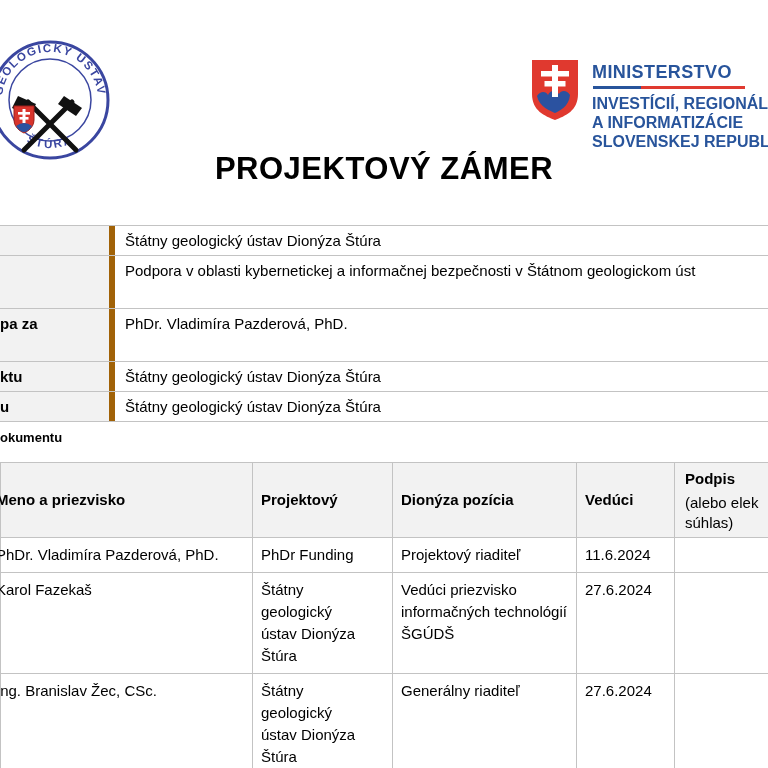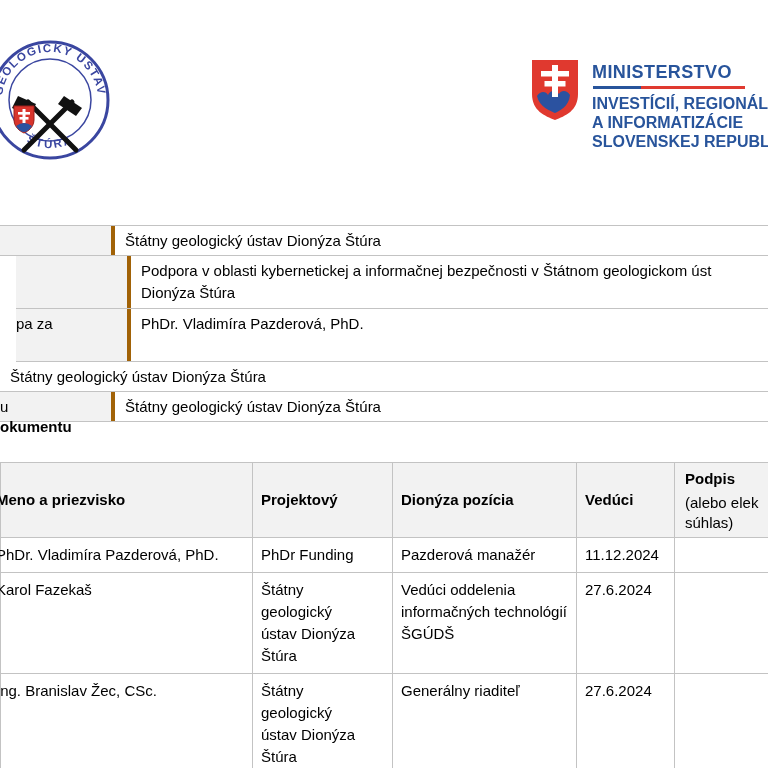--- a/index.html
+++ b/index.html
@@ -18,29 +18,29 @@
   .ministry-rule .seg-r { flex:1; background:#e03a30; }
   .ministry-sub { font-size:16px; font-weight:bold; color:#28549b; line-height:19px; white-space:nowrap; }
 
   
   .doc-title { position:absolute; top:151px; left:0; width:100%; text-align:center;
                font-weight:bold; font-size:31px; letter-spacing:.5px; }
 
   
   .info-table { position:absolute; left:0; top:225px; width:768px; border-top:1px solid #c3c3c3; font-size:15px; }
   .info-row { display:flex; border-bottom:1px solid #c3c3c3; }
-  .info-label { width:115px; flex:0 0 115px; background:#f2f2f2; border-right:4px solid #a16207;
-                font-weight:normal; padding:4px 2px 3px 0; line-height:21px; }
+  .info-label { width:115px; flex:0 0 115px; background:#f2f2f2; border-right:6px solid #a16207;
+                font-weight:bold; padding:4px 2px 3px 0; line-height:21px; }
   .info-value { flex:1; padding:4px 0 3px 10px; line-height:22px; overflow:hidden; }
   .info-row.h1 { min-height:26px; }
-  .info-row.h2 { min-height:53px;margin-left:16px; }
+  .info-row.h2 { min-height:53px; }
   .nowrap { white-space:nowrap; }
 
   
-  .section-heading { position:absolute; left:0; top:418px; font-weight:bold; font-size:15px; }
+  .section-heading { position:absolute; left:0; top:430px; font-weight:bold; font-size:13px; }
 
   
   .approval { position:absolute; left:0; top:462px; width:900px; border-collapse:collapse;
               table-layout:fixed; font-size:15px; }
   .approval th, .approval td { border:1px solid #c3c3c3; text-align:left; line-height:22px; }
   .approval thead th { background:#f2f2f2; font-weight:bold; vertical-align:middle; height:66px; padding:12px 8px; }
   .approval thead th.col-name { padding-left:0; }
   .approval thead th.col-sig { vertical-align:top; padding:5px 8px 4px 10px; }
   .approval td { vertical-align:top; padding:6px 8px; }
   .approval td.cell-name { padding-left:0; }
@@ -98,38 +98,39 @@
       <div class="ministry-rule">
         <span class="seg-b"></span>
           <span class="seg-r"></span>
       </div>
       <div class="ministry-sub">INVESTÍCIÍ, REGIONÁLNE</div>
       <div class="ministry-sub">A INFORMATIZÁCIE</div>
       <div class="ministry-sub">SLOVENSKEJ REPUBLIK</div>
     </div>
   </div>
 
+  <div class="doc-title">PROJEKTOVÝ ZÁMER</div>
 
   <div class="info-table">
     <div class="info-row h1">
       <div class="info-label"></div>
       <div class="info-value nowrap">Štátny geologický ústav Dionýza Štúra</div>
     </div>
     <div class="info-row h2">
       <div class="info-label"></div>
       <div class="info-value">
         <div class="nowrap">Podpora v oblasti kybernetickej a informačnej bezpečnosti v Štátnom geologickom úst</div>
-        <div class="nowrap">Dionýza Štúra</div>
       </div>
     </div>
     <div class="info-row h2">
       <div class="info-label">pa za</div>
       <div class="info-value nowrap">PhDr. Vladimíra Pazderová, PhD.</div>
     </div>
     <div class="info-row h1">
+      <div class="info-label">ktu</div>
       <div class="info-value nowrap">Štátny geologický ústav Dionýza Štúra</div>
     </div>
     <div class="info-row h1">
       <div class="info-label">u</div>
       <div class="info-value nowrap">Štátny geologický ústav Dionýza Štúra</div>
     </div>
   </div>
 
   <div class="section-heading">okumentu</div>
 
@@ -153,28 +154,28 @@
           <div class="sig-title">Podpis</div>
           <div class="sig-note">(alebo elek</div>
           <div class="sig-note">súhlas)</div>
         </th>
       </tr>
     </thead>
     <tbody>
       <tr class="row-1">
         <td class="cell-name"><span class="cut-left">PhDr. Vladimíra Pazderová, PhD.</span></td>
         <td>PhDr Funding</td>
-        <td>Pazderová manažér</td>
-        <td>11.12.2024</td>
+        <td>Projektový riaditeľ</td>
+        <td>11.6.2024</td>
         <td class="cell-sig"></td>
       </tr>
       <tr class="row-2">
         <td class="cell-name"><span class="cut-left">Karol Fazekaš</span></td>
         <td class="cell-org">Štátny geologický ústav Dionýza Štúra</td>
-        <td>Vedúci oddelenia informačných technológií ŠGÚDŠ</td>
+        <td>Vedúci priezvisko informačných technológií ŠGÚDŠ</td>
         <td>27.6.2024</td>
         <td class="cell-sig"></td>
       </tr>
       <tr class="row-3">
         <td class="cell-name"><span class="cut-left">Ing. Branislav Žec, CSc.</span></td>
         <td class="cell-org">Štátny geologický ústav Dionýza Štúra</td>
         <td>Generálny riaditeľ</td>
         <td>27.6.2024</td>
         <td class="cell-sig"></td>
       </tr>

